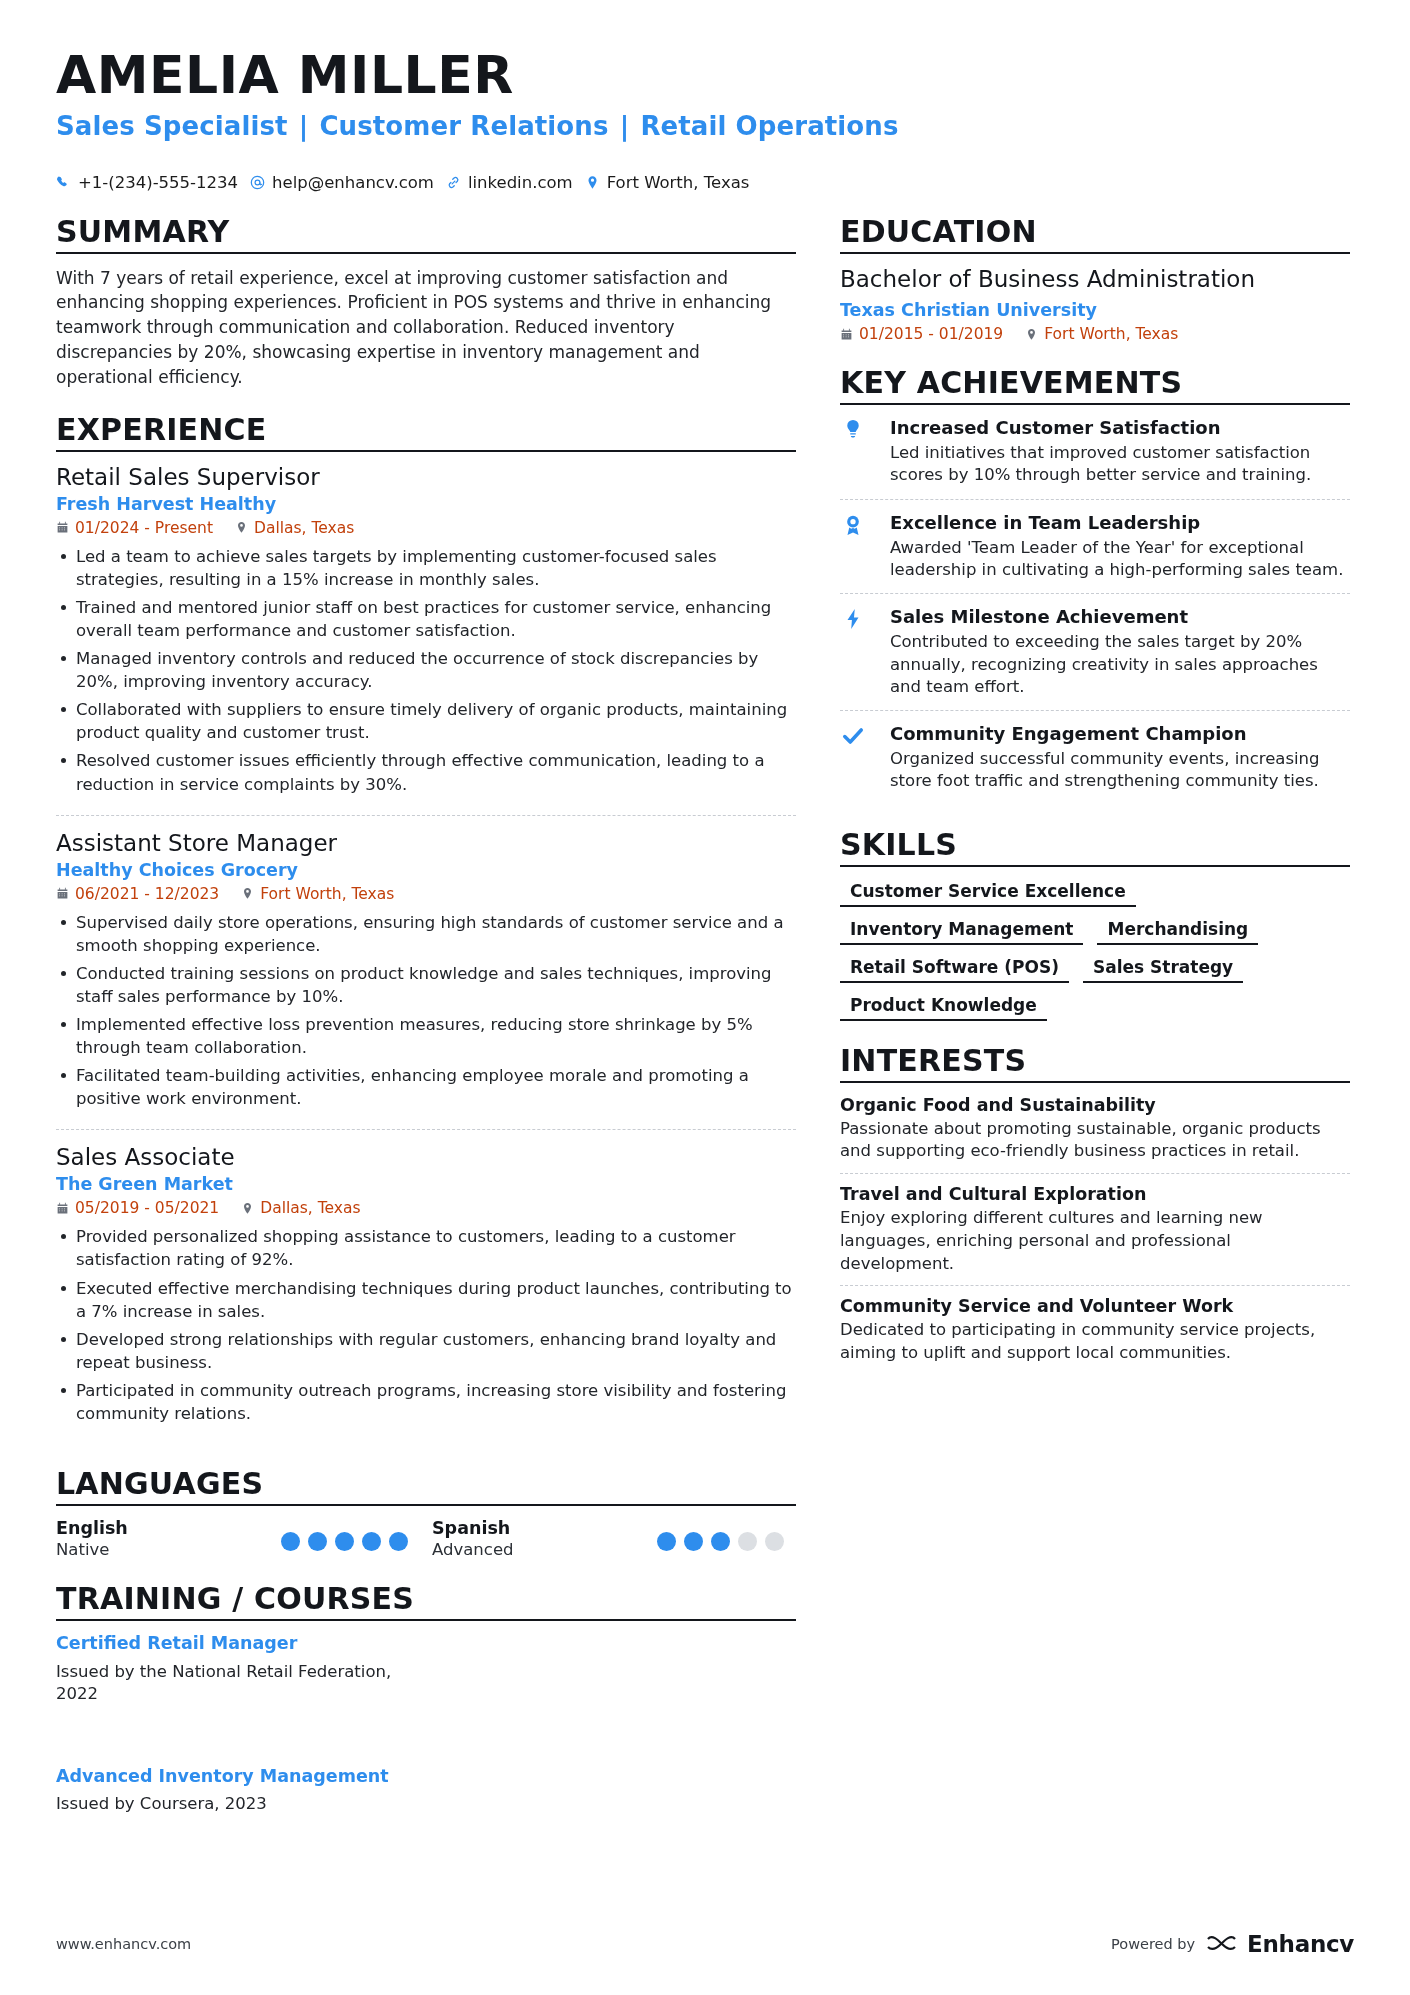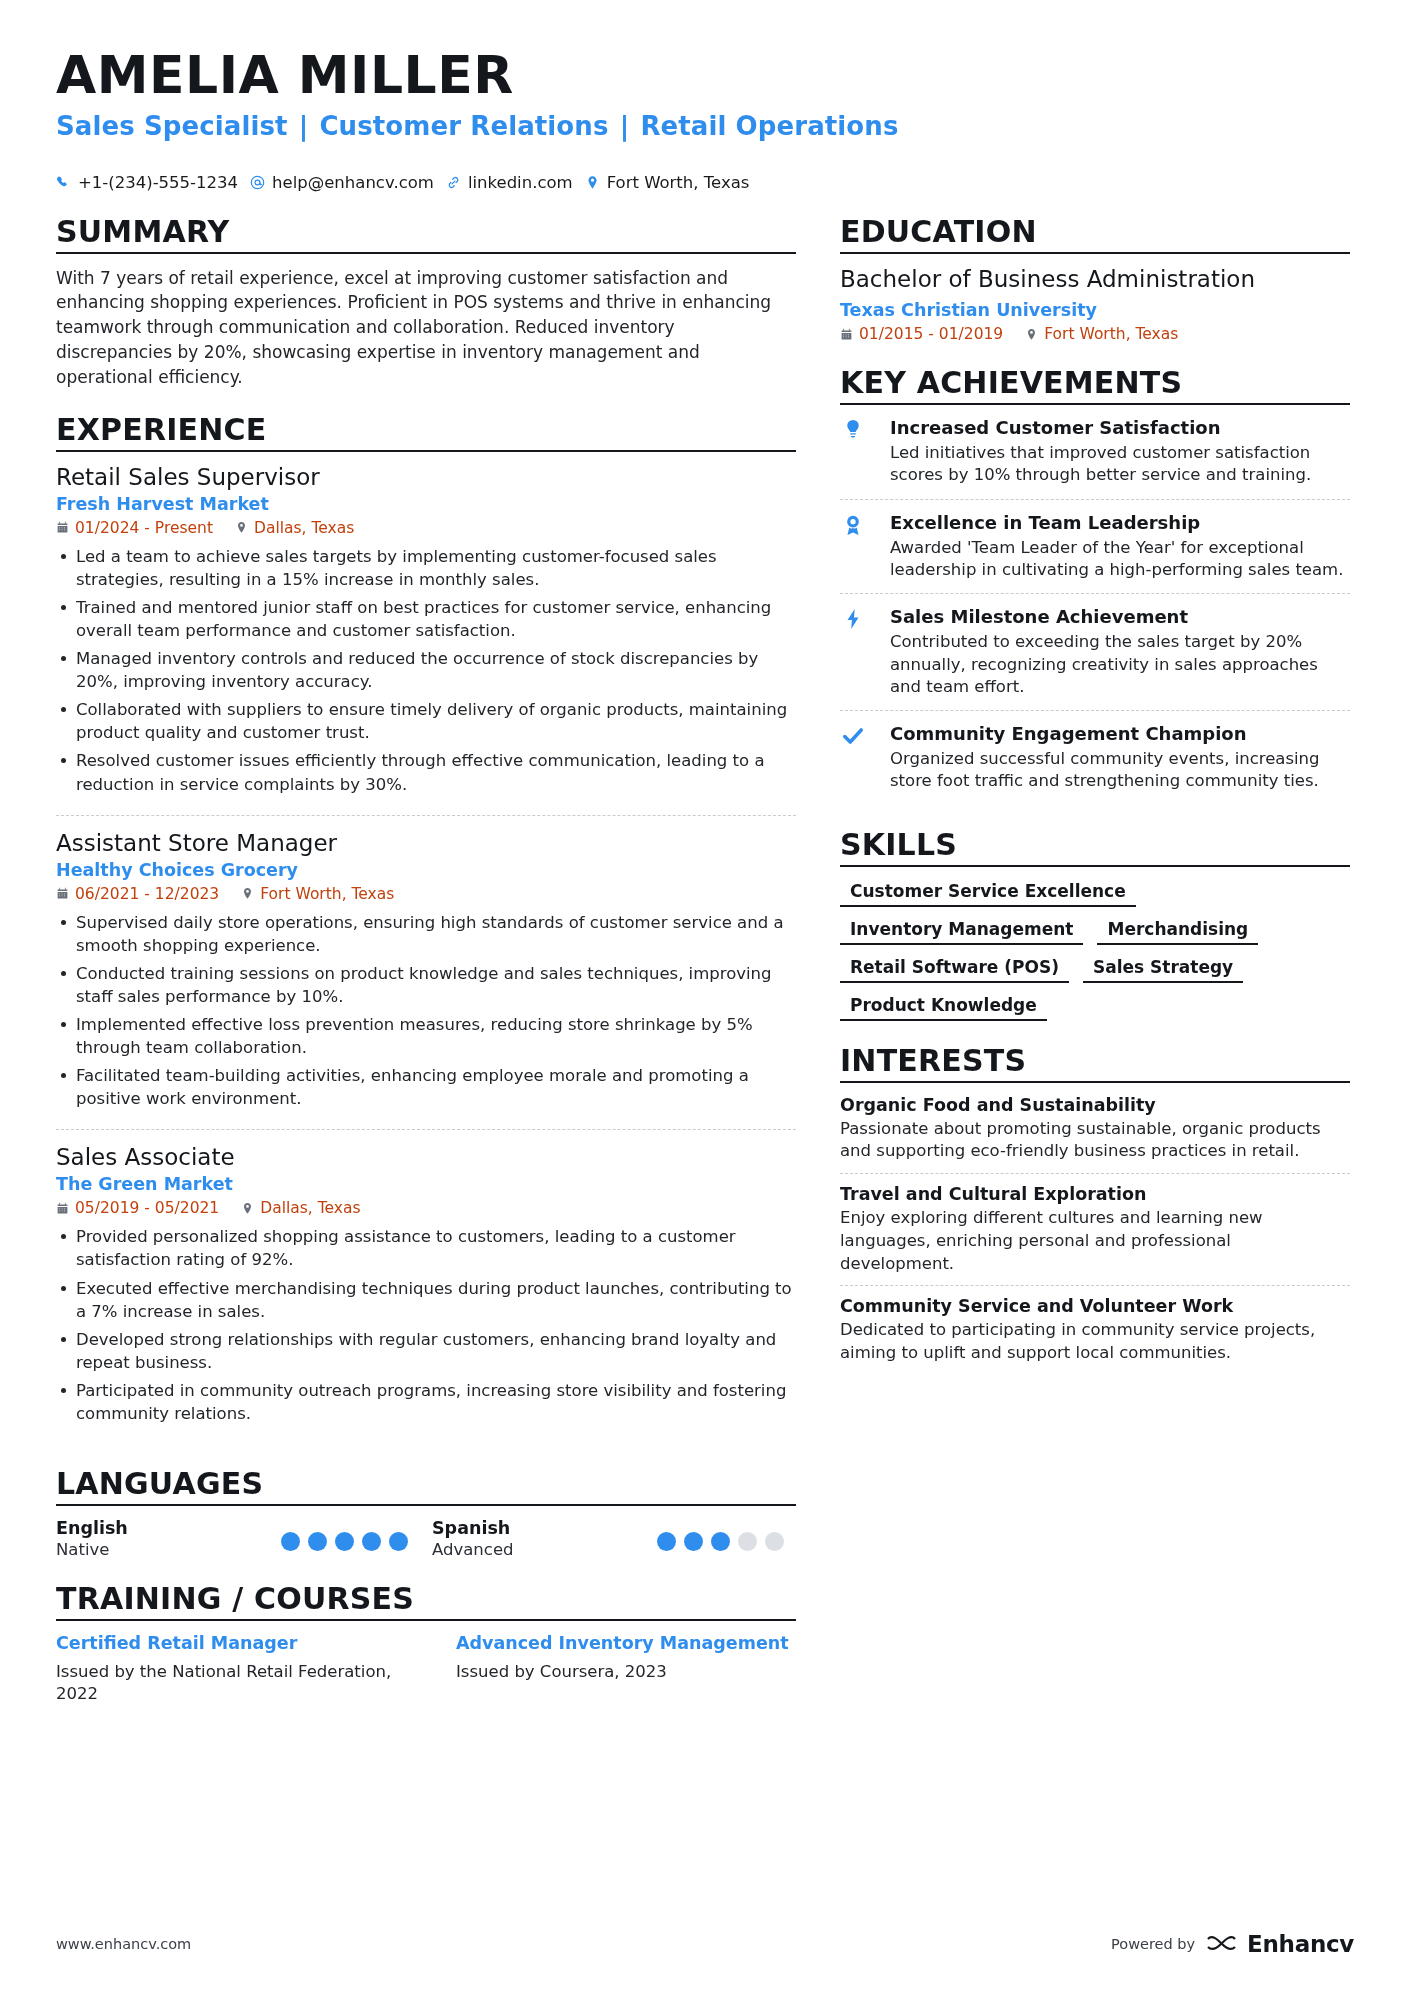--- a/index.html
+++ b/index.html
@@ -105,21 +105,21 @@
   
   .lang-grid { display: flex; gap: 12px; }
   .lang-item { width: 50%; display: flex; justify-content: space-between; align-items: flex-start; padding-right: 12px; }
   .lang-name { font-size: 17.5px; font-weight: 700; color: #14171c; }
   .lang-level { font-size: 16.5px; color: #2b2f35; margin-top: 2px; }
   .dots { display: flex; gap: 8px; align-items: center; padding-top: 14px; }
   .dot { width: 19px; height: 19px; border-radius: 50%; background: #dcdfe3; }
   .dot.on { background: #2e8ded; }
 
   
-  .train-grid { display: flex; gap: 60px; }
+  .train-grid { display: flex; gap: 60px; flex-direction: column; }
   .train-item { width: 50%; }
   .train-title { font-size: 17.5px; font-weight: 700; color: #2e8ded; line-height: 1.25; }
   .train-desc { font-size: 16.5px; color: #22252a; margin-top: 6px; line-height: 1.35; }
 
   
   .edu-degree { font-size: 23px; color: #14171c; line-height: 1.2; }
   .edu-school { font-size: 17.5px; font-weight: 700; color: #2e8ded; margin-top: 7px; }
 
   
   .ach {
@@ -215,21 +215,21 @@
       <div class="section-block">
         <h2 class="section">SUMMARY</h2>
         <p class="summary">With 7 years of retail experience, excel at improving customer satisfaction and enhancing shopping experiences. Proficient in POS systems and thrive in enhancing teamwork through communication and collaboration. Reduced inventory discrepancies by 20%, showcasing expertise in inventory management and operational efficiency.</p>
       </div>
 
       <div class="section-block">
         <h2 class="section">EXPERIENCE</h2>
 
         <div class="job">
           <div class="job-title">Retail Sales Supervisor</div>
-          <div class="job-company">Fresh Harvest Market</div>
+          <div class="job-company">Fresh Harvest Healthy</div>
           <div class="meta-row">
             <span class="meta-item">
               <span class="ic">
                   <svg width="13" height="13" viewBox="0 0 16 16" fill="currentColor">
                     <path d="M2 3h12v2H2zM2 6h12v8H2zm2 2v1h1V8zm3 0v1h1V8zm3 0v1h1V8zM4 10.5v1h1v-1zm3 0v1h1v-1zm3 0v1h1v-1zM4 1h1v2H4zM11 1h1v2h-1z"></path>
                   </svg>
                 </span>
               <span>01/2024 - Present</span>
             </span>
             <span class="meta-item">

